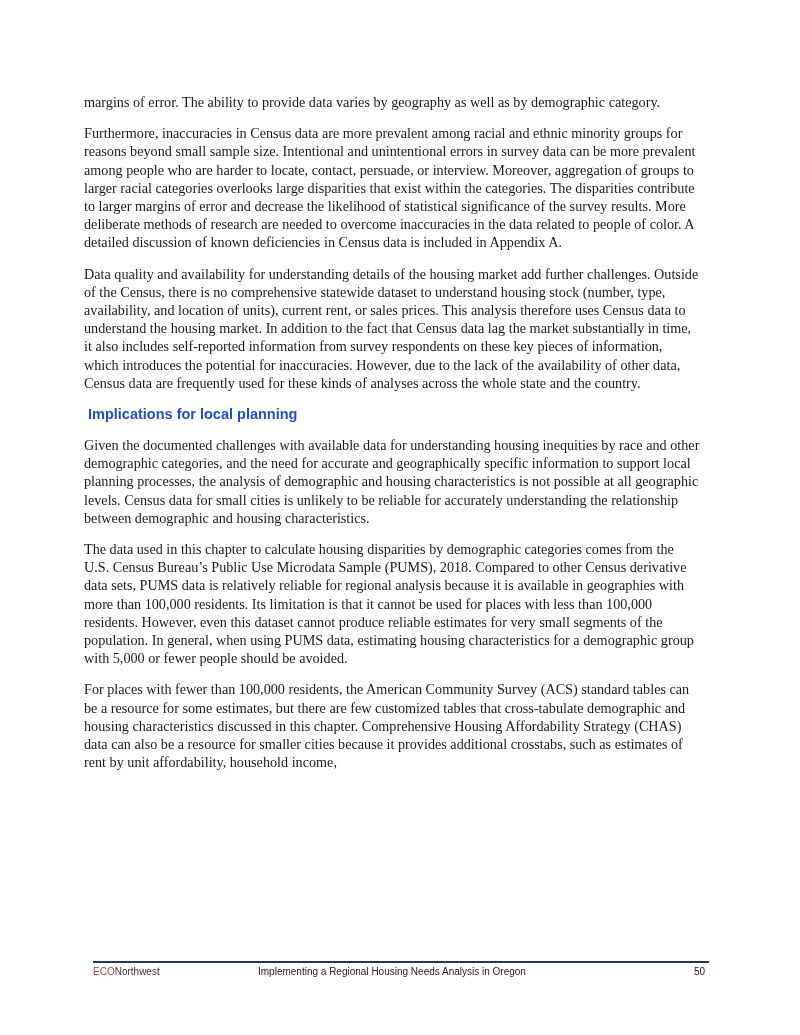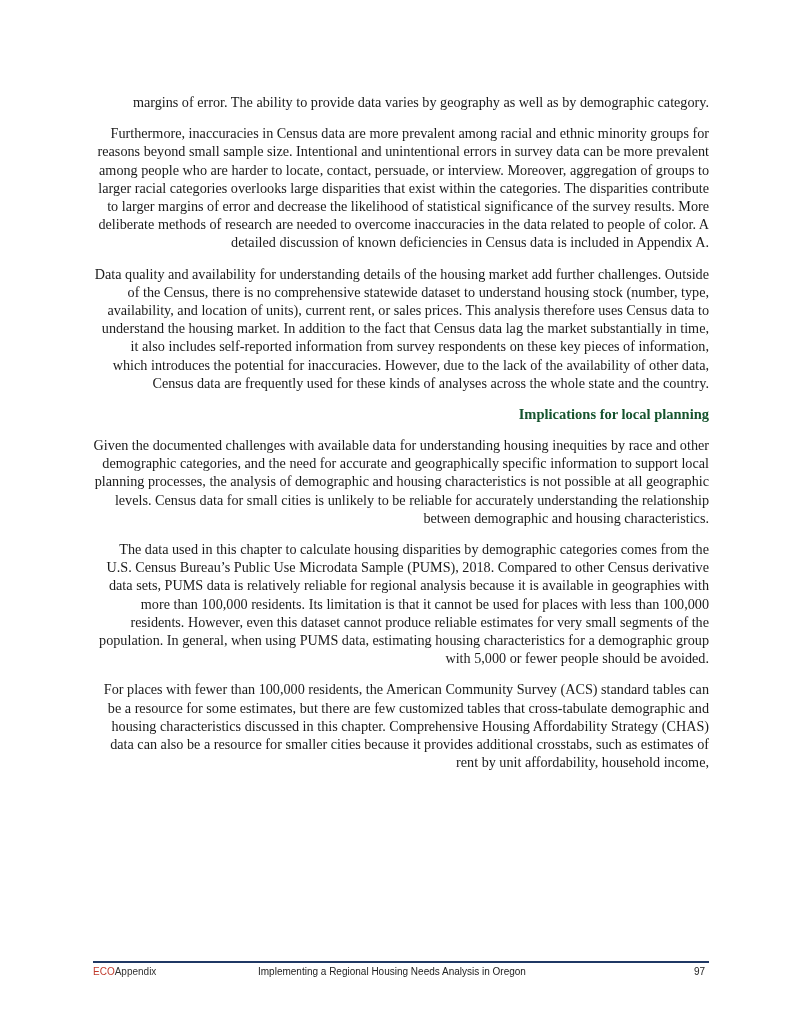--- a/index.html
+++ b/index.html
@@ -8,37 +8,36 @@
     background: #ffffff;
   }
   body {
     width: 800px;
     height: 1035px;
     position: relative;
     overflow: hidden;
   }
   .page {
     position: absolute;
-    left: 93px;
+    left: 84px;
     top: 93px;
     width: 616px;
     font-family: "Liberation Serif", "DejaVu Serif", serif;
     font-size: 14.2px;
     line-height: 18.2px;
     color: #1a1a1a;
-    text-align: right;
   }
   .para {
     margin: 0 0 13px 0;
   }
   .heading {
-    font-family: Liberation Serif, serif;
+    font-family: Liberation Sans, sans-serif;
     font-size: 14.5px;
-    color: #14532d;
-    margin: 3px 0 13px 13px;
+    color: #1d4ed8;
+    margin: 3px 0 13px 4px;
     line-height: 18px;
   }
   .bold {
     font-weight: normal;
   }
   .footer {
     position: absolute;
     left: 93px;
     top: 961px;
     width: 616px;
@@ -86,17 +85,17 @@
   <h2 class="heading">Implications for local planning</h2>
 
   <p class="para">Given the documented challenges with available data for understanding housing inequities by race and other demographic categories, and the need for accurate and geographically specific information to support local planning processes, the analysis of demographic and housing characteristics is not possible at all geographic levels. Census data for small cities is unlikely to be reliable for accurately understanding the relationship between demographic and housing characteristics.</p>
   <p class="para"><span>The data used in this chapter to calculate housing disparities by demographic categories comes from the U.S. Census Bureau’s Public Use Microdata Sample (PUMS), 2018. Compared to other Census derivative data sets, PUMS data is relatively reliable for regional analysis because it is available in geographies with more than 100,000 residents. Its limitation is that it cannot be used for places with less than 100,000 residents. However, even this dataset cannot produce reliable estimates for very small segments of the population. </span><span class="bold">In general, when using PUMS data, estimating housing characteristics for a demographic group with 5,000 or fewer people should be avoided.</span></p>
   <p class="para">For places with fewer than 100,000 residents, the American Community Survey (ACS) standard tables can be a resource for some estimates, but there are few customized tables that cross-tabulate demographic and housing characteristics discussed in this chapter. Comprehensive Housing Affordability Strategy (CHAS) data can also be a resource for smaller cities because it provides additional crosstabs, such as estimates of rent by unit affordability, household income,</p>
 </div>
 
 <div class="footer">
   <div class="footer-rule"></div>
   <div class="footer-row">
-    <span class="brand"><span class="brand-eco">ECO</span><span class="brand-rest">Appendix</span></span>
+    <span class="brand"><span class="brand-eco">ECO</span><span class="brand-rest">Northwest</span></span>
     <span class="footer-title">Implementing a Regional Housing Needs Analysis in Oregon</span>
-    <span class="page-num">97</span>
+    <span class="page-num">50</span>
   </div>
 </div>
 
 </body></html>

